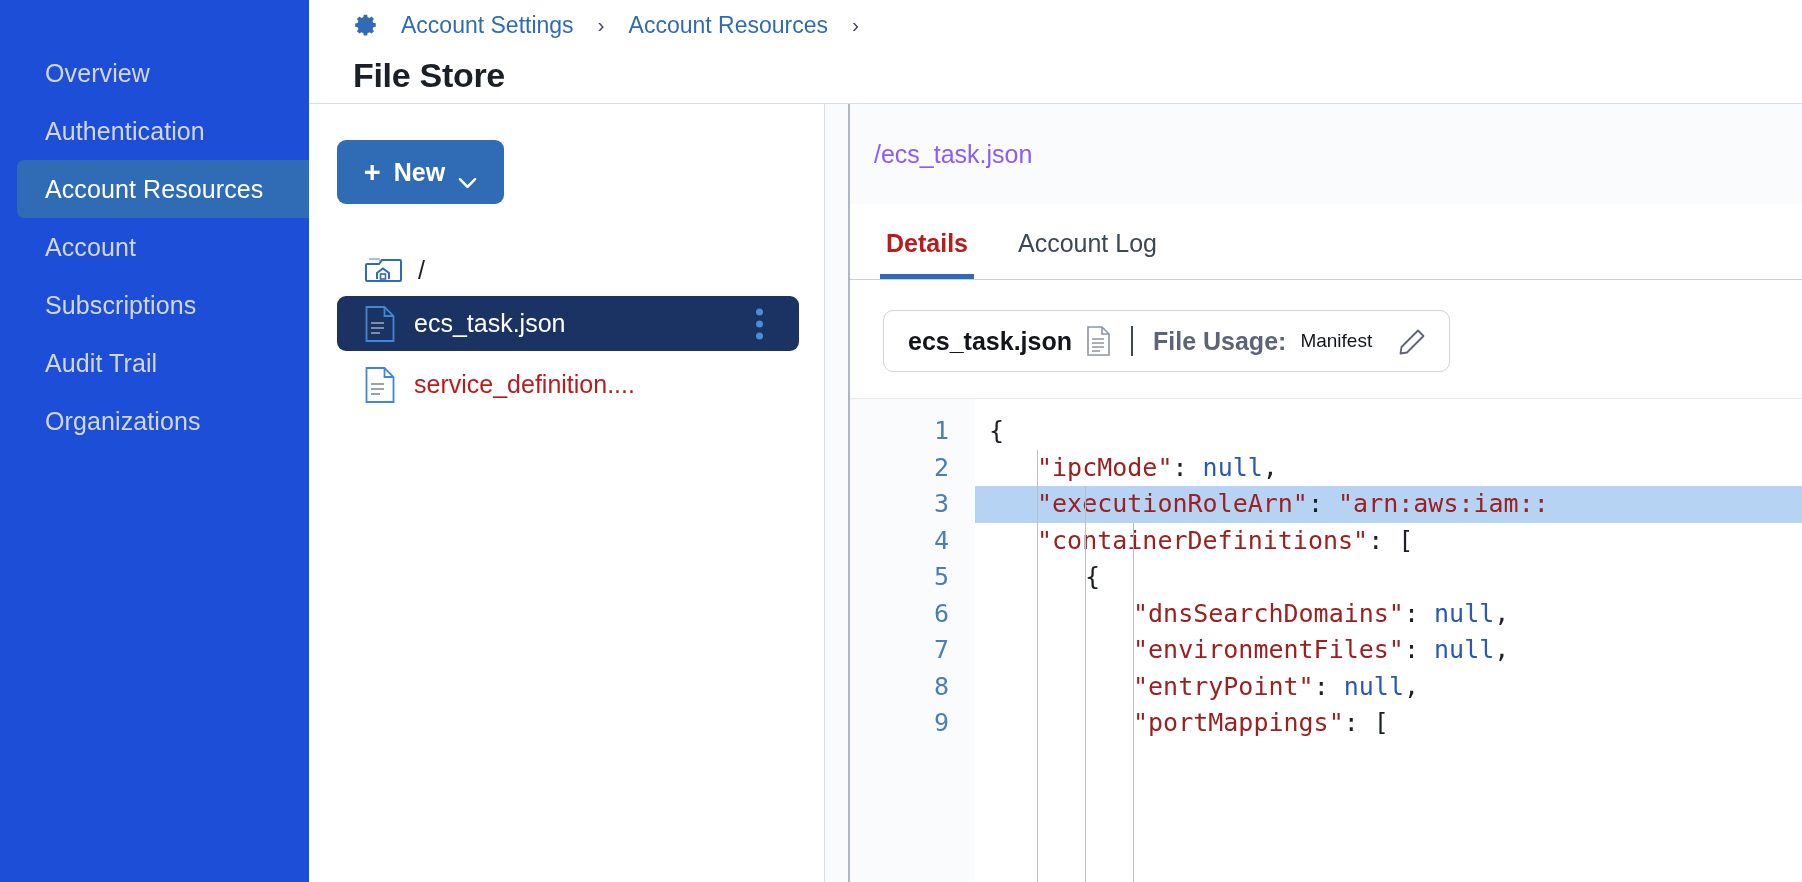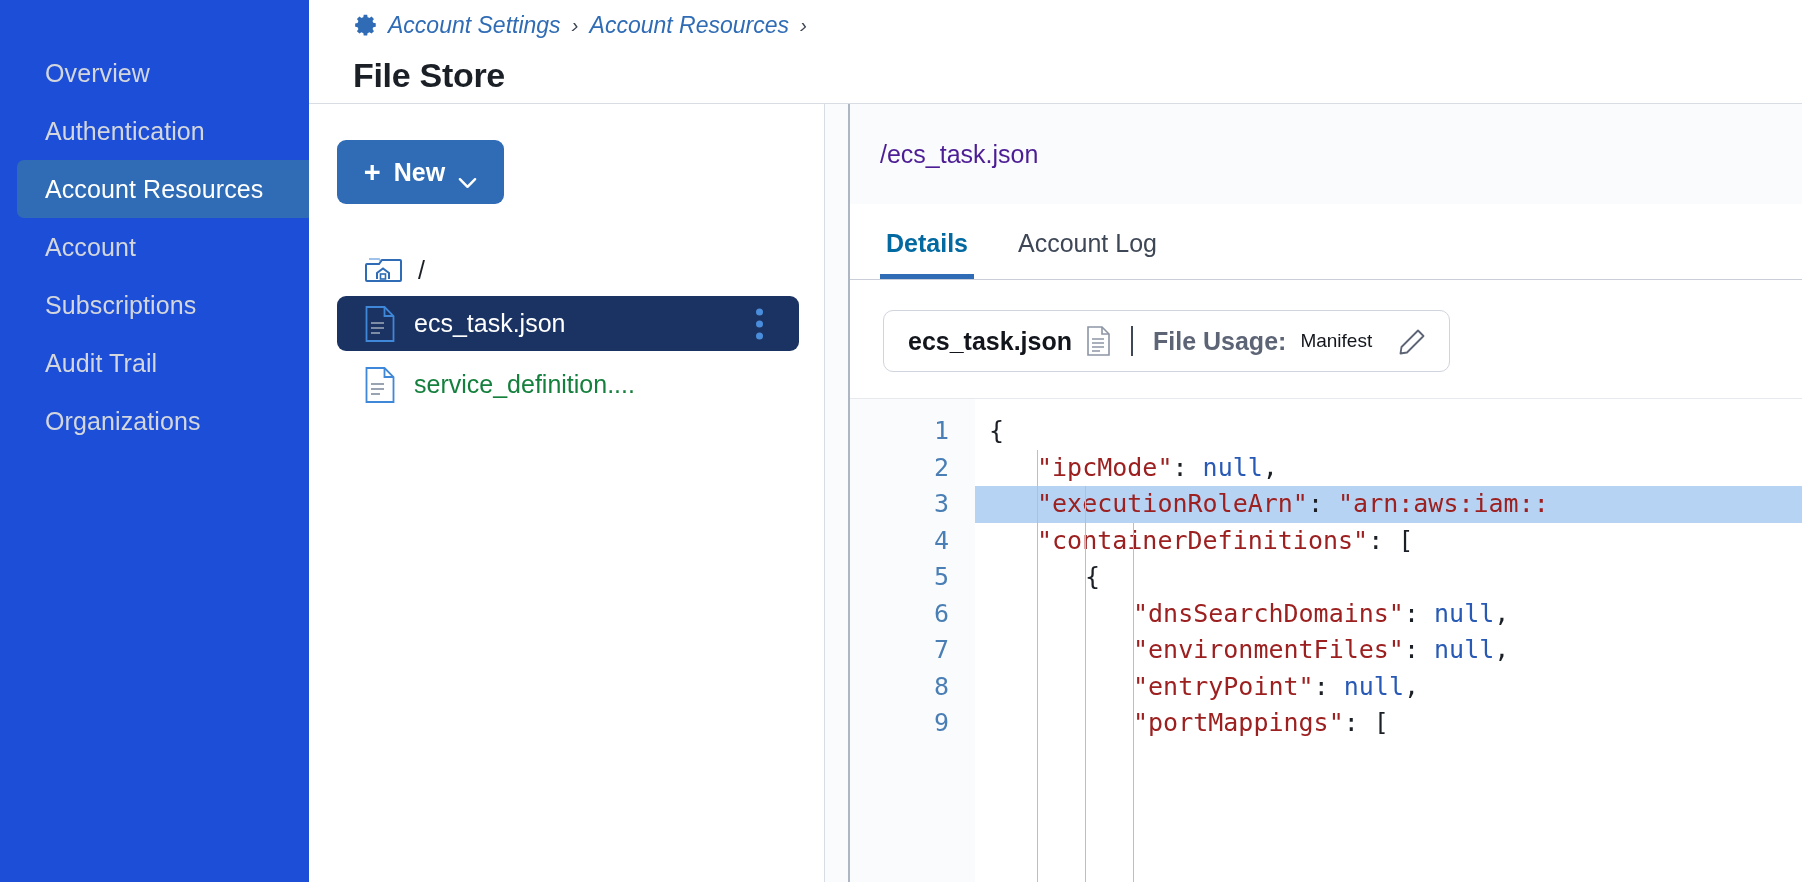--- a/index.html
+++ b/index.html
@@ -39,21 +39,21 @@
   
   .main { flex: 1; height: 882px; display: flex; flex-direction: column; position: relative; }
 
   .topbar {
     height: 104px; min-height: 104px;
     border-bottom: 1px solid #d8dce3;
     padding-left: 44px;
     display: flex; flex-direction: column; justify-content: center;
     background: #fff;
   }
-  .breadcrumb { display: flex; align-items: center; gap: 9px; height: 34px; font-style: italic; }
+  .breadcrumb { display: flex; align-items: center; gap: 22px; height: 34px; }
   .gear-icon { width: 26px; height: 26px; display:block; }
   .crumb-link {
     color: #2f6cb5; font-size: 23px; cursor: pointer;
   }
   .crumb-sep { color: #3e4756; font-size: 21px; padding: 0 2px; }
   .page-title {
     font-size: 34px; font-weight: bold; color: #1b1f26;
     margin-top: 14px; letter-spacing: -.3px;
   }
 
@@ -94,21 +94,21 @@
     position: relative;
   }
   .tree-row.selected {
     background: #1b3362;
     border-radius: 9px;
     margin-right: 0;
     width: 462px;
   }
   .file-icon { width: 30px; height: 36px; display:block; flex: none; }
   .tree-label {
-    font-size: 25px; color: #15803d; margin-left: 19px; white-space: nowrap;
+    font-size: 25px; color: #b91c1c; margin-left: 19px; white-space: nowrap;
   }
   .tree-row.selected .tree-label { color: #ffffff; }
   .kebab {
     position: absolute; right: 36px; top: 50%; transform: translateY(-50%);
     display: flex; flex-direction: column; gap: 5px; cursor: pointer;
   }
   .kebab i { width: 7px; height: 7px; border-radius: 50%; background: #4a8ddc; display: block; }
 
   
   .splitter {
@@ -118,37 +118,37 @@
     border-right: 2px solid #aeb6c4;
     height: 100%;
   }
 
   
   .detail-panel { flex: 1; display: flex; flex-direction: column; min-width: 0; background: #fff; }
   .path-bar {
     height: 100px; min-height: 100px;
     background: #fafbfd;
     display: flex; align-items: center;
-    padding-left: 30px;
-    font-size: 25px; color: #4c1d95;
+    padding-left: 24px;
+    font-size: 25px; color: #8b5cf6;
   }
   .tabs {
     height: 76px; min-height: 76px;
     display: flex; align-items: flex-end;
     padding-left: 30px;
     border-bottom: 1px solid #c9ced8;
   }
   .tab {
     font-size: 25px; color: #3e4756;
     padding: 0 6px 16px 6px;
     margin-right: 38px;
     cursor: pointer;
     border-bottom: 5px solid transparent;
   }
-  .tab.active { color: #0369a1; font-weight: bold; border-bottom-color: #2f6cb5; margin-top: 23px; }
+  .tab.active { color: #b91c1c; font-weight: bold; border-bottom-color: #2f6cb5; margin-top: 23px; }
 
   .usage-wrap { padding: 30px 0 0 33px; }
   .usage-chip {
     display: inline-flex; align-items: center;
     height: 62px;
     border: 1px solid #cfd4dd; border-radius: 10px;
     padding: 0 22px 0 24px;
     gap: 14px;
     background: #fff;
   }

